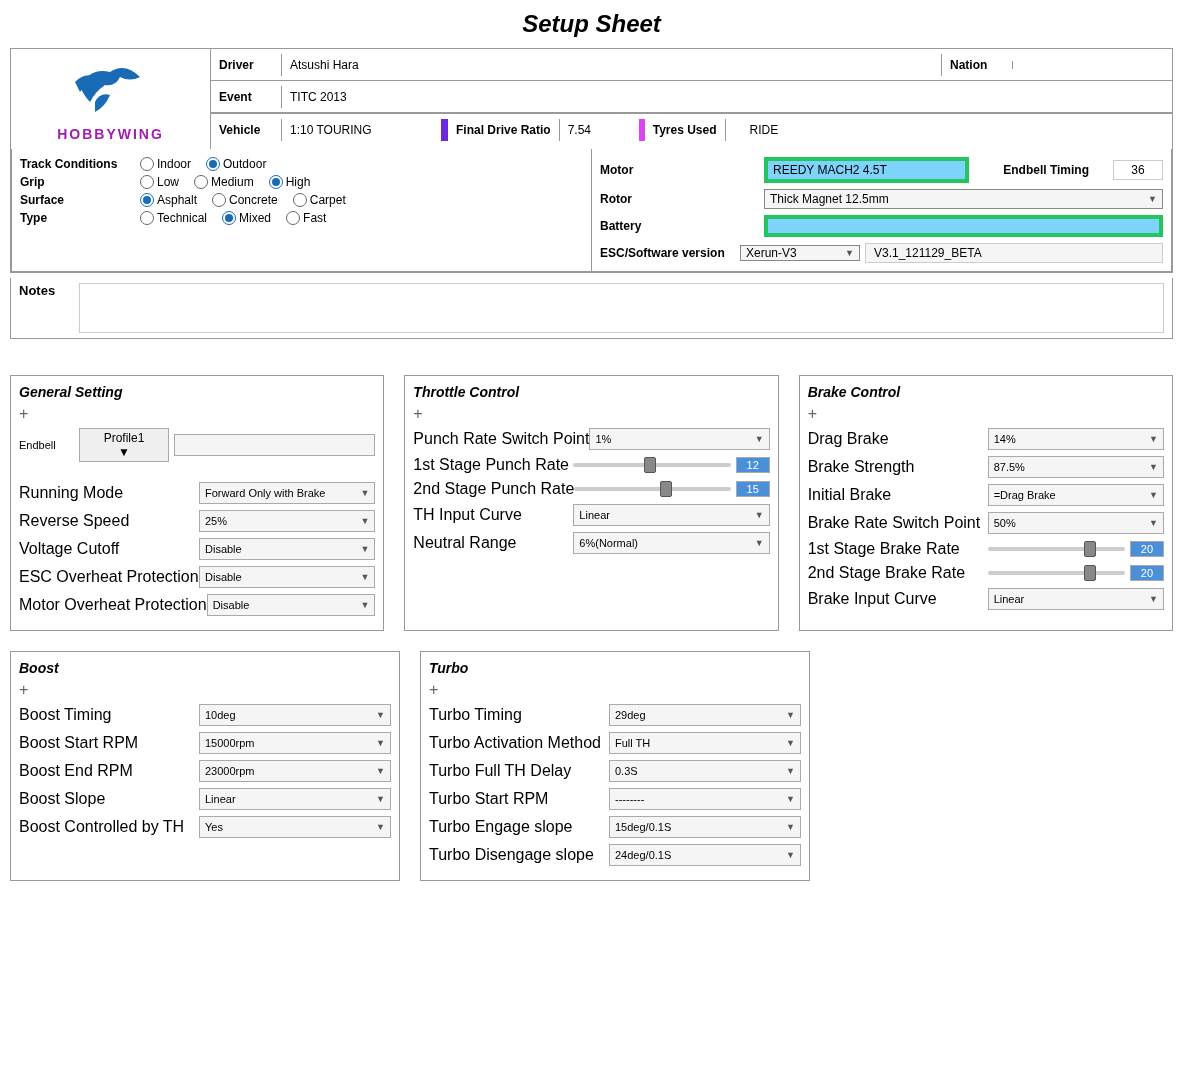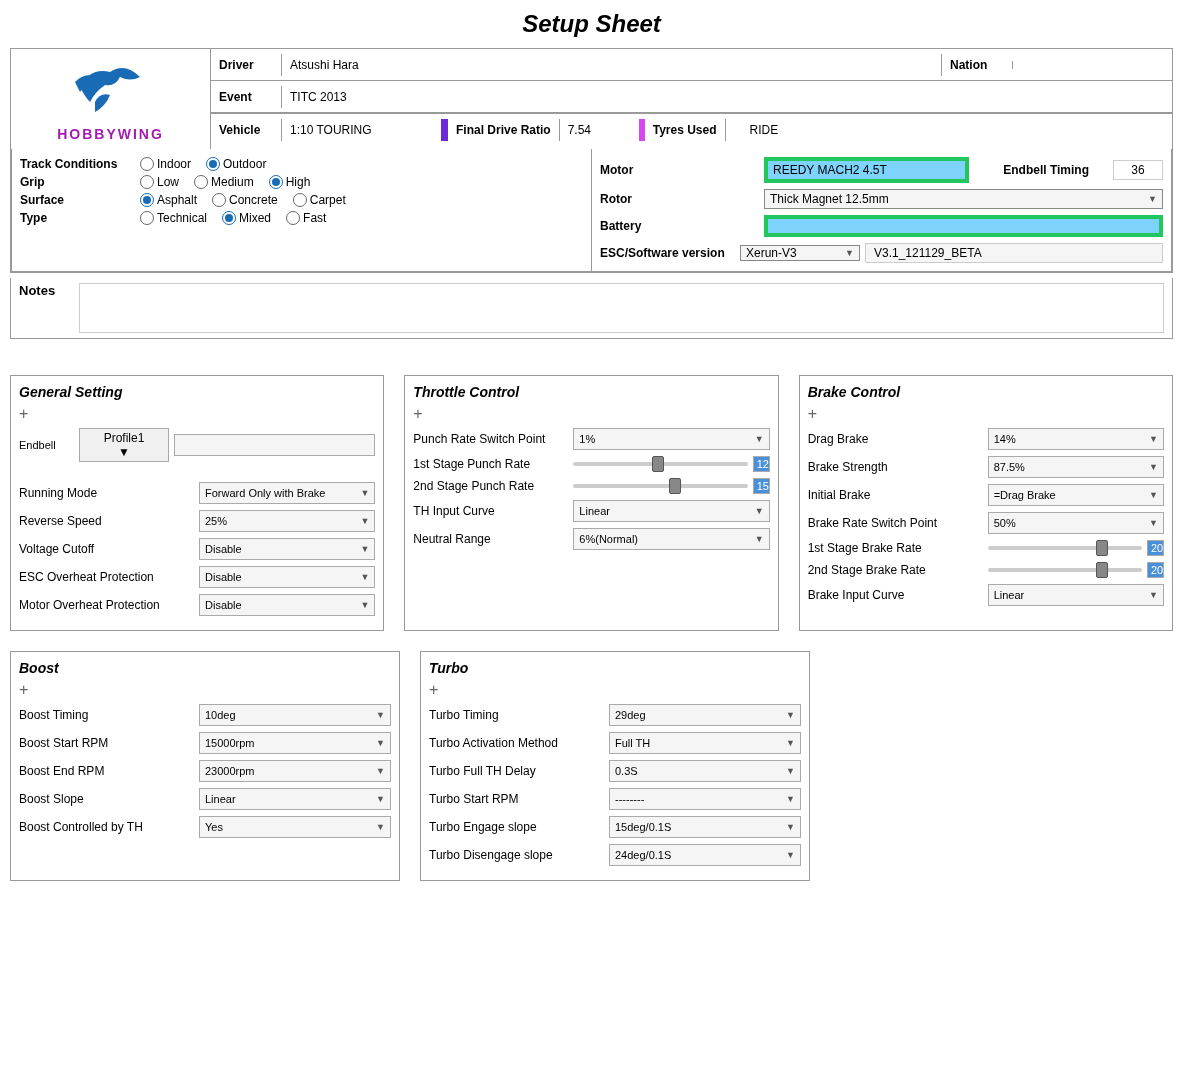--- a/index.html
+++ b/index.html
@@ -56,27 +56,27 @@
     .notes-section { border: 1px solid #999; border-top: none; padding: 5px 8px; display: flex; min-height: 60px; }
     .notes-label { font-weight: bold; min-width: 60px; font-size: 13px; }
     .notes-area { flex: 1; border: 1px solid #ccc; min-height: 50px; background: #fff; }
 
     
     .settings-row { display: flex; gap: 20px; margin-top: 36px; margin-bottom: 20px; }
     .settings-panel { border: 1px solid #999; padding: 8px; flex: 1; }
     .panel-title { font-style: italic; font-weight: bold; font-size: 14px; margin-bottom: 5px; }
     .panel-plus { color: #666; font-size: 16px; margin-bottom: 5px; display: block; }
     .setting-row { display: flex; align-items: center; margin-bottom: 6px; }
-    .setting-label { min-width: 180px; font-size: 12px; font-weight: normal; }
+    .setting-label { min-width: 180px; font-size: 16px; font-weight: normal; }
     .dropdown-field { flex: 1; border: 1px solid #aaa; background: #f5f5f5; padding: 2px 5px; display: flex; justify-content: space-between; align-items: center; font-size: 11px; min-height: 22px; }
     .dropdown-arrow { font-size: 9px; color: #555; margin-left: 5px; }
     .slider-container { flex: 1; display: flex; align-items: center; gap: 5px; }
     .slider-track { flex: 1; height: 4px; background: #ccc; position: relative; border-radius: 2px; }
     .slider-thumb { position: absolute; width: 12px; height: 16px; background: #888; border: 1px solid #555; border-radius: 2px; top: -6px; }
-    .slider-value { width: 17px; border: 1px solid #aaa; background: #4a90d9; color: #fff; text-align: center; padding: 1px 3px; font-size: 11px; }
+    .slider-value { width: 34px; border: 1px solid #aaa; background: #4a90d9; color: #fff; text-align: center; padding: 1px 3px; font-size: 11px; }
     .profile-row { display: flex; align-items: center; margin-bottom: 10px; }
     .profile-label { min-width: 60px; font-size: 11px; }
     .profile-dropdown { border: 1px solid #aaa; background: #f0f0f0; padding: 2px 8px; min-width: 90px; display: flex; justify-content: space-between; align-items: center; margin-right: 5px; flex-direction: column; }
     .profile-extra { flex: 1; border: 1px solid #aaa; background: #f5f5f5; min-height: 22px; }
 
     
     .settings-row2 { display: flex; gap: 20px; margin-top: 20px; }
   </style>
 </head>
 <body>

